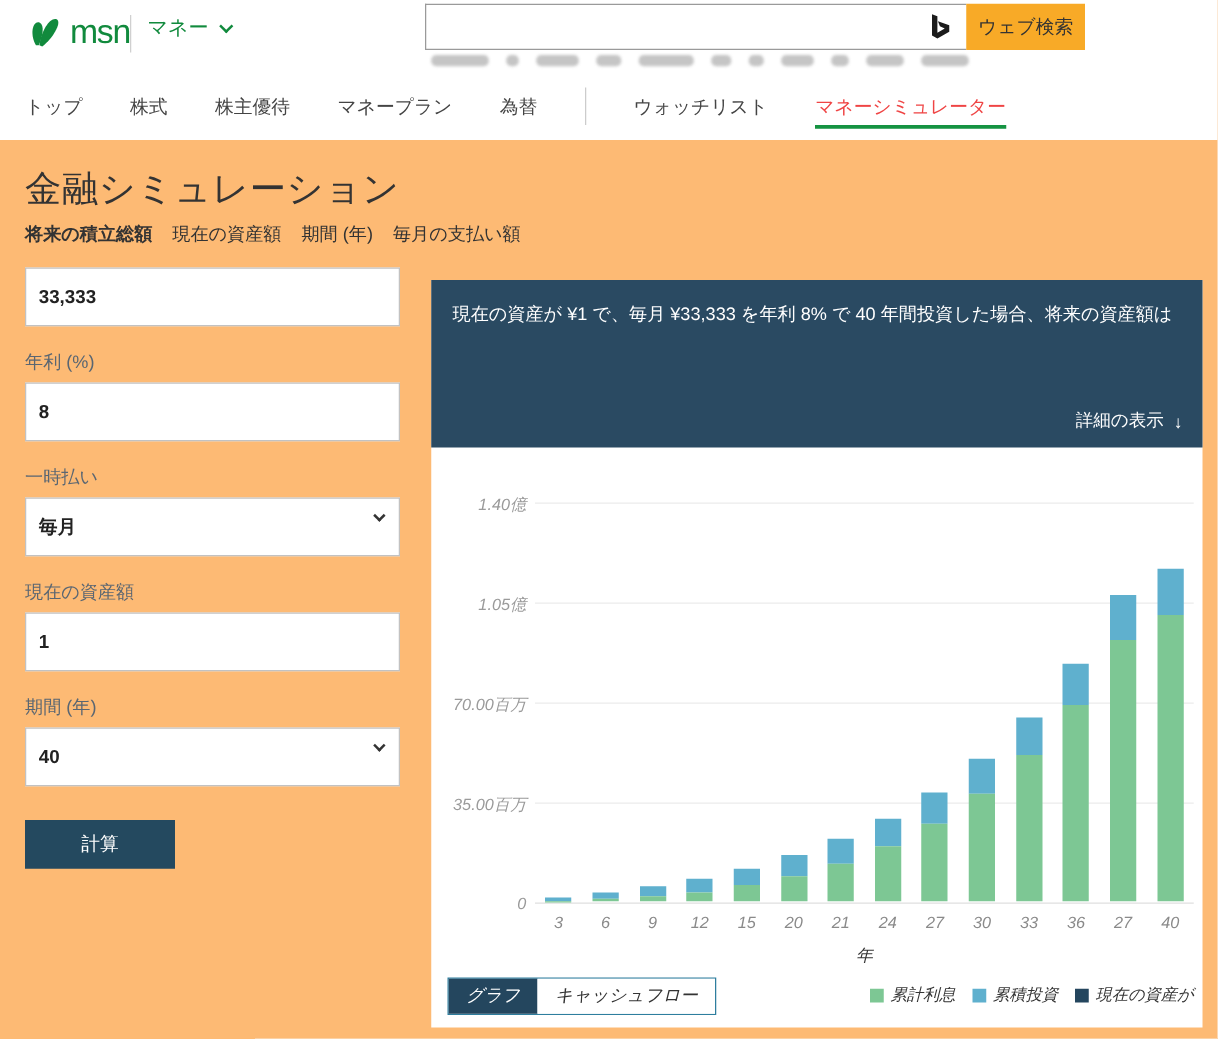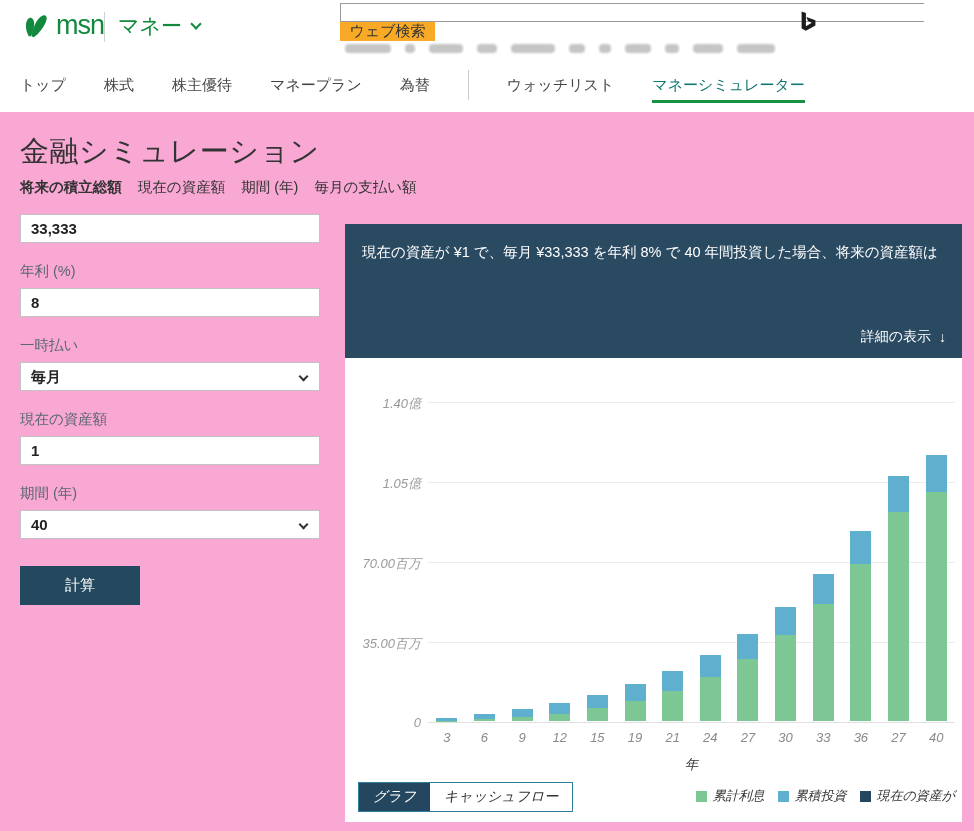--- a/index.html
+++ b/index.html
@@ -8,46 +8,46 @@
   .page { position:relative; width:974px; height:831px; background:#f2f2f2; }
 
   
   .site-header { position:absolute; top:0; left:0; width:974px; height:112px; background:#fff; }
   .header-top { position:relative; height:58px; }
   .brand { position:absolute; left:20px; top:10px; display:flex; align-items:center; gap:6px; }
   .msn-logo { width:30px; height:30px; display:block; }
   .brand-text { font-size:27px; color:#118a3d; letter-spacing:-1px; line-height:1; }
   .brand-divider { position:absolute; left:104px; top:12px; width:1px; height:30px; background:#d0d0d0; }
   .vertical { position:absolute; left:118px; top:12px; display:flex; align-items:center; gap:10px; cursor:pointer; }
-  .vertical-label { font-size:21px; color:#118a3d; }
+  .vertical-label { font-size:16px; color:#118a3d; }
   .chev { width:8px; height:8px; border-right:2px solid #118a3d; border-bottom:2px solid #118a3d; transform:rotate(45deg); margin-top:-4px; }
-  .search-wrap { position:absolute; left:340px; top:3px; height:37px; width:584px; display:flex;flex-direction:column; }
+  .search-wrap { position:absolute; left:340px; top:3px; height:37px; width:528px; display:flex; }
   .search-input { flex:1; height:37px; border:1px solid #9a9a9a; border-right:none; padding:0 36px 0 10px; font-size:15px; outline:none; }
   .bing-icon { position:absolute; right:104px; top:7px; width:23px; height:23px; }
   .search-btn { width:95px; height:37px; border:none; background:#f8aa27; color:#333; font-size:15px; cursor:pointer; font-family:inherit; }
   .trend-row { position:absolute; left:345px; top:42px; width:629px; height:12px; display:flex; align-items:center; gap:14px; }
   .blob { background:#b2b2b2; border-radius:4px; filter:blur(1.3px); opacity:.75; height:9px; }
 
   .nav-row { position:absolute; left:0; top:58px; width:974px; height:54px; display:flex; align-items:center; padding:0 20px; }
   .nav-item { position:relative; font-size:15px; color:#444; margin-right:38px; cursor:pointer; height:54px; display:flex; align-items:center; }
-  .nav-item.active { color:#0f766e; }
+  .nav-item.active { color:#ef4444; }
   .nav-item.active::after { content:""; position:absolute; left:0; right:0; bottom:9px; height:3px; background:#159342; }
   .nav-divider { width:1px; height:30px; background:#ccc; margin:0 38px 0 0; }
 
   
-  .content { position:absolute; left:0; top:112px; width:974px; height:719px; background:#f9a8d4; }
+  .content { position:absolute; left:0; top:112px; width:974px; height:719px; background:#fdba74; }
   .page-title { position:absolute; left:20px; top:20px; font-size:29px; font-weight:300; color:#333; letter-spacing:.5px; }
   .subtabs { position:absolute; left:20px; top:66px; display:flex; gap:16px; }
   .subtab { font-size:14.5px; color:#333; cursor:pointer; }
   .subtab.active { font-weight:bold; }
 
   
   .calc-form { position:absolute; left:20px; top:102px; width:300px; }
   .field-label { font-size:14.5px; color:#5a6672; margin-bottom:7px; }
-  .field-control { width:300px; height:29px; border:1px solid #c2c2c2; background:#fff; font-size:15px; font-weight:bold; color:#222; padding:0 10px; margin-bottom:19px; font-family:inherit; outline:none; display:block; }
+  .field-control { width:300px; height:47px; border:1px solid #c2c2c2; background:#fff; font-size:15px; font-weight:bold; color:#222; padding:0 10px; margin-bottom:19px; font-family:inherit; outline:none; display:block; }
   select.field-control { appearance:none; -webkit-appearance:none; background-image:none; font-weight:bold; }
   .select-wrap { position:relative; width:300px; }
   .select-wrap .chev2 { position:absolute; right:13px; top:11px; width:7px; height:7px; border-right:2px solid #333; border-bottom:2px solid #333; transform:rotate(45deg); pointer-events:none; }
   .calc-btn { margin-top:8px; width:120px; height:39px; background:#24495f; color:#fff; border:none; font-size:15px; cursor:pointer; font-family:inherit; }
 
   
   .result-card { position:absolute; left:345px; top:112px; width:617px; height:598px; background:#fff; }
   .result-header { position:relative; width:617px; height:134px; background:#2a4a62; color:#fff; padding:18px 17px; }
   .result-summary { font-size:14.5px; line-height:1.4; }
   .result-amount { font-size:29px; font-weight:300; margin-top:14px; letter-spacing:.5px; }
@@ -266,21 +266,21 @@
             <div class="ytick" style="position: absolute; top: 204px; left: 0px; width: 76px; right: auto; text-align: right;">70.00百万</div>
             <div class="ytick" style="position: absolute; top: 284px; left: 0px; width: 76px; right: auto; text-align: right;">35.00百万</div>
             <div class="ytick" style="position: absolute; top: 364px; left: 0px; width: 76px; right: auto; text-align: right;">0</div>
           </div>
         <div class="xticks" id="xticks">
             <span class="xtick">3</span>
             <span class="xtick">6</span>
             <span class="xtick">9</span>
             <span class="xtick">12</span>
             <span class="xtick">15</span>
-            <span class="xtick">19</span>
+            <span class="xtick">20</span>
             <span class="xtick">21</span>
             <span class="xtick">24</span>
             <span class="xtick">27</span>
             <span class="xtick">30</span>
             <span class="xtick">33</span>
             <span class="xtick">36</span>
             <span class="xtick">27</span>
             <span class="xtick">40</span>
           </div>
         <div class="xaxis-label">年</div>

